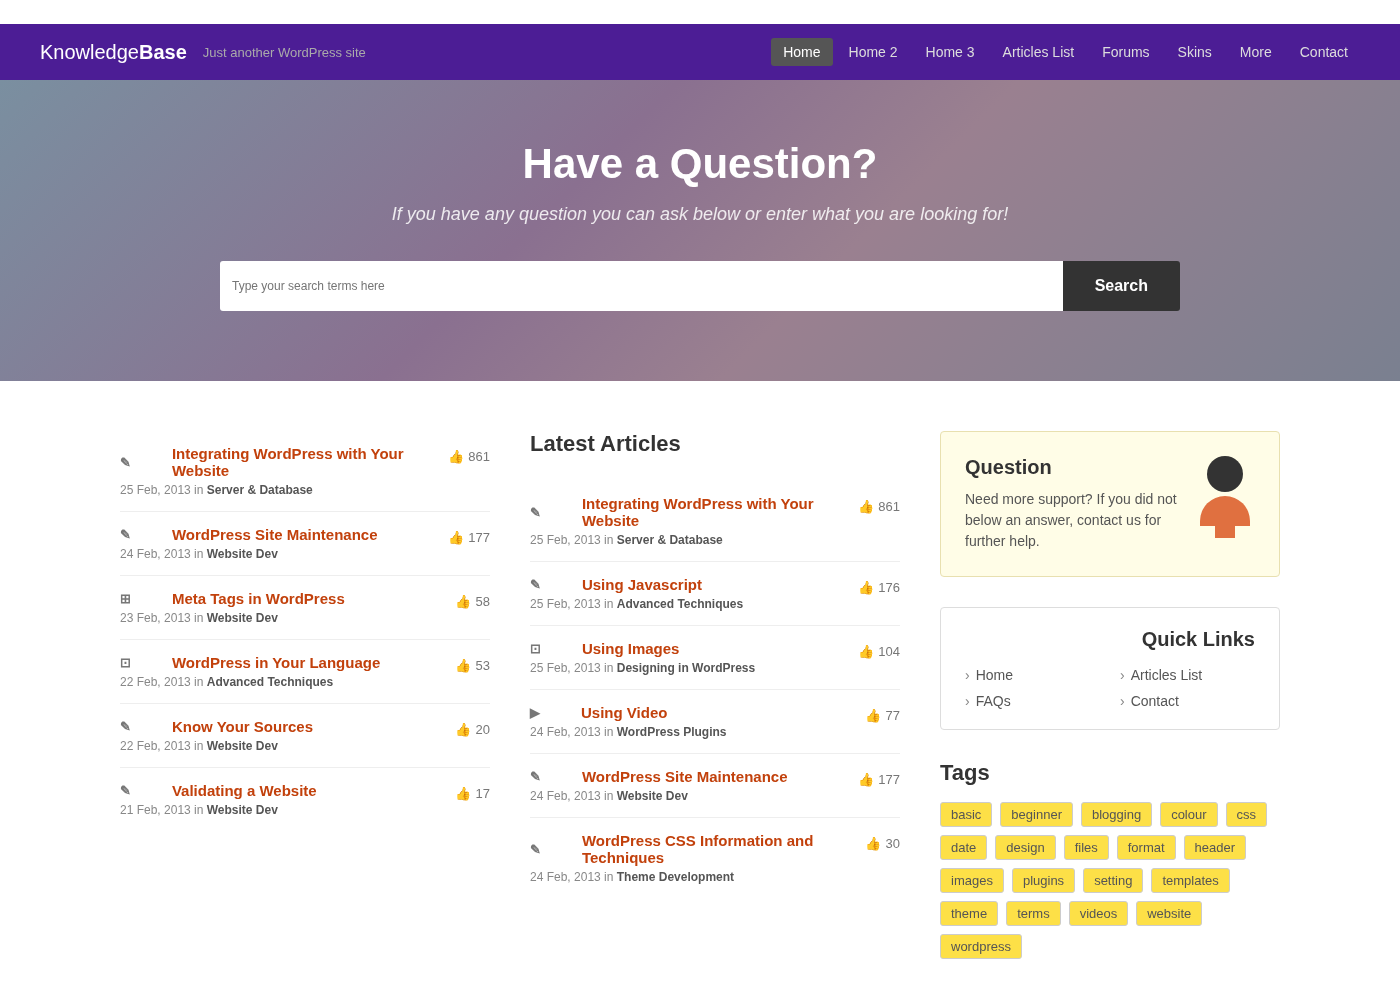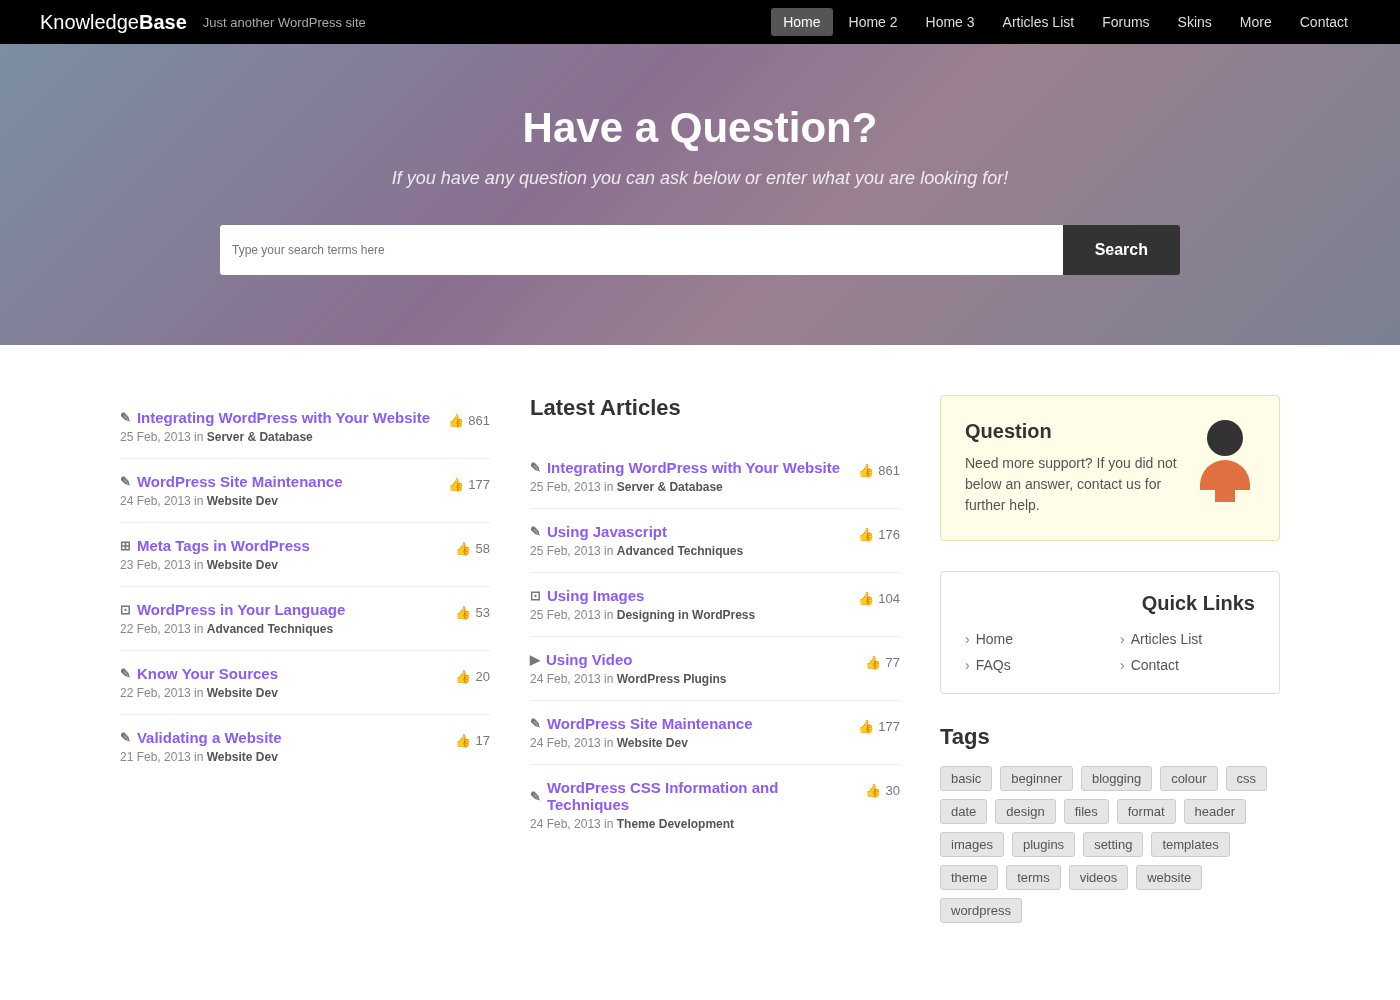--- a/index.html
+++ b/index.html
@@ -1,24 +1,25 @@
 <!DOCTYPE html>
 <html><head>
   <meta charset="utf-8">
   <style>
     * { box-sizing: border-box; margin: 0; padding: 0; }
     body { font-family: 'Arial', sans-serif; color: #333; background: #fff; }
 
     
     nav {
-      background: #000000;
+      background: #4c1d95;
       display: flex;
       align-items: center;
       padding: 0 40px;
-      height: 44px;
+      height: 56px;
+      margin-top: 24px;
     }
     .nav-brand {
       color: #fff;
       font-size: 20px;
       font-weight: 300;
       margin-right: 16px;
       white-space: nowrap;
     }
     .nav-brand strong { font-weight: 700; }
     .nav-tagline {
@@ -127,23 +128,24 @@
     .article-title {
       font-size: 15px;
       font-weight: 600;
       color: #333;
       margin-bottom: 4px;
       display: flex;
       align-items: center;
       gap: 6px;
     }
     .article-title a {
-      color: #8b5cf6;
+      color: #c2410c;
       text-decoration: none;
       cursor: pointer;
+      margin-left: 35px;
     }
     .article-meta {
       font-size: 12px;
       color: #888;
     }
     .article-meta strong {
       color: #555;
       font-weight: 600;
     }
     .article-likes {
@@ -257,21 +259,21 @@
       flex-wrap: wrap;
       gap: 8px;
     }
     .tag {
       border: 1px solid #ccc;
       border-radius: 3px;
       padding: 4px 10px;
       font-size: 13px;
       color: #555;
       cursor: pointer;
-      background: #e5e5e5;
+      background: #fde047;
     }
   </style>
 </head>
 <body>
 
 <nav>
   <div class="nav-brand">
     Knowledge<strong>Base</strong>
   </div>
   <span class="nav-tagline">Just another WordPress site</span>

